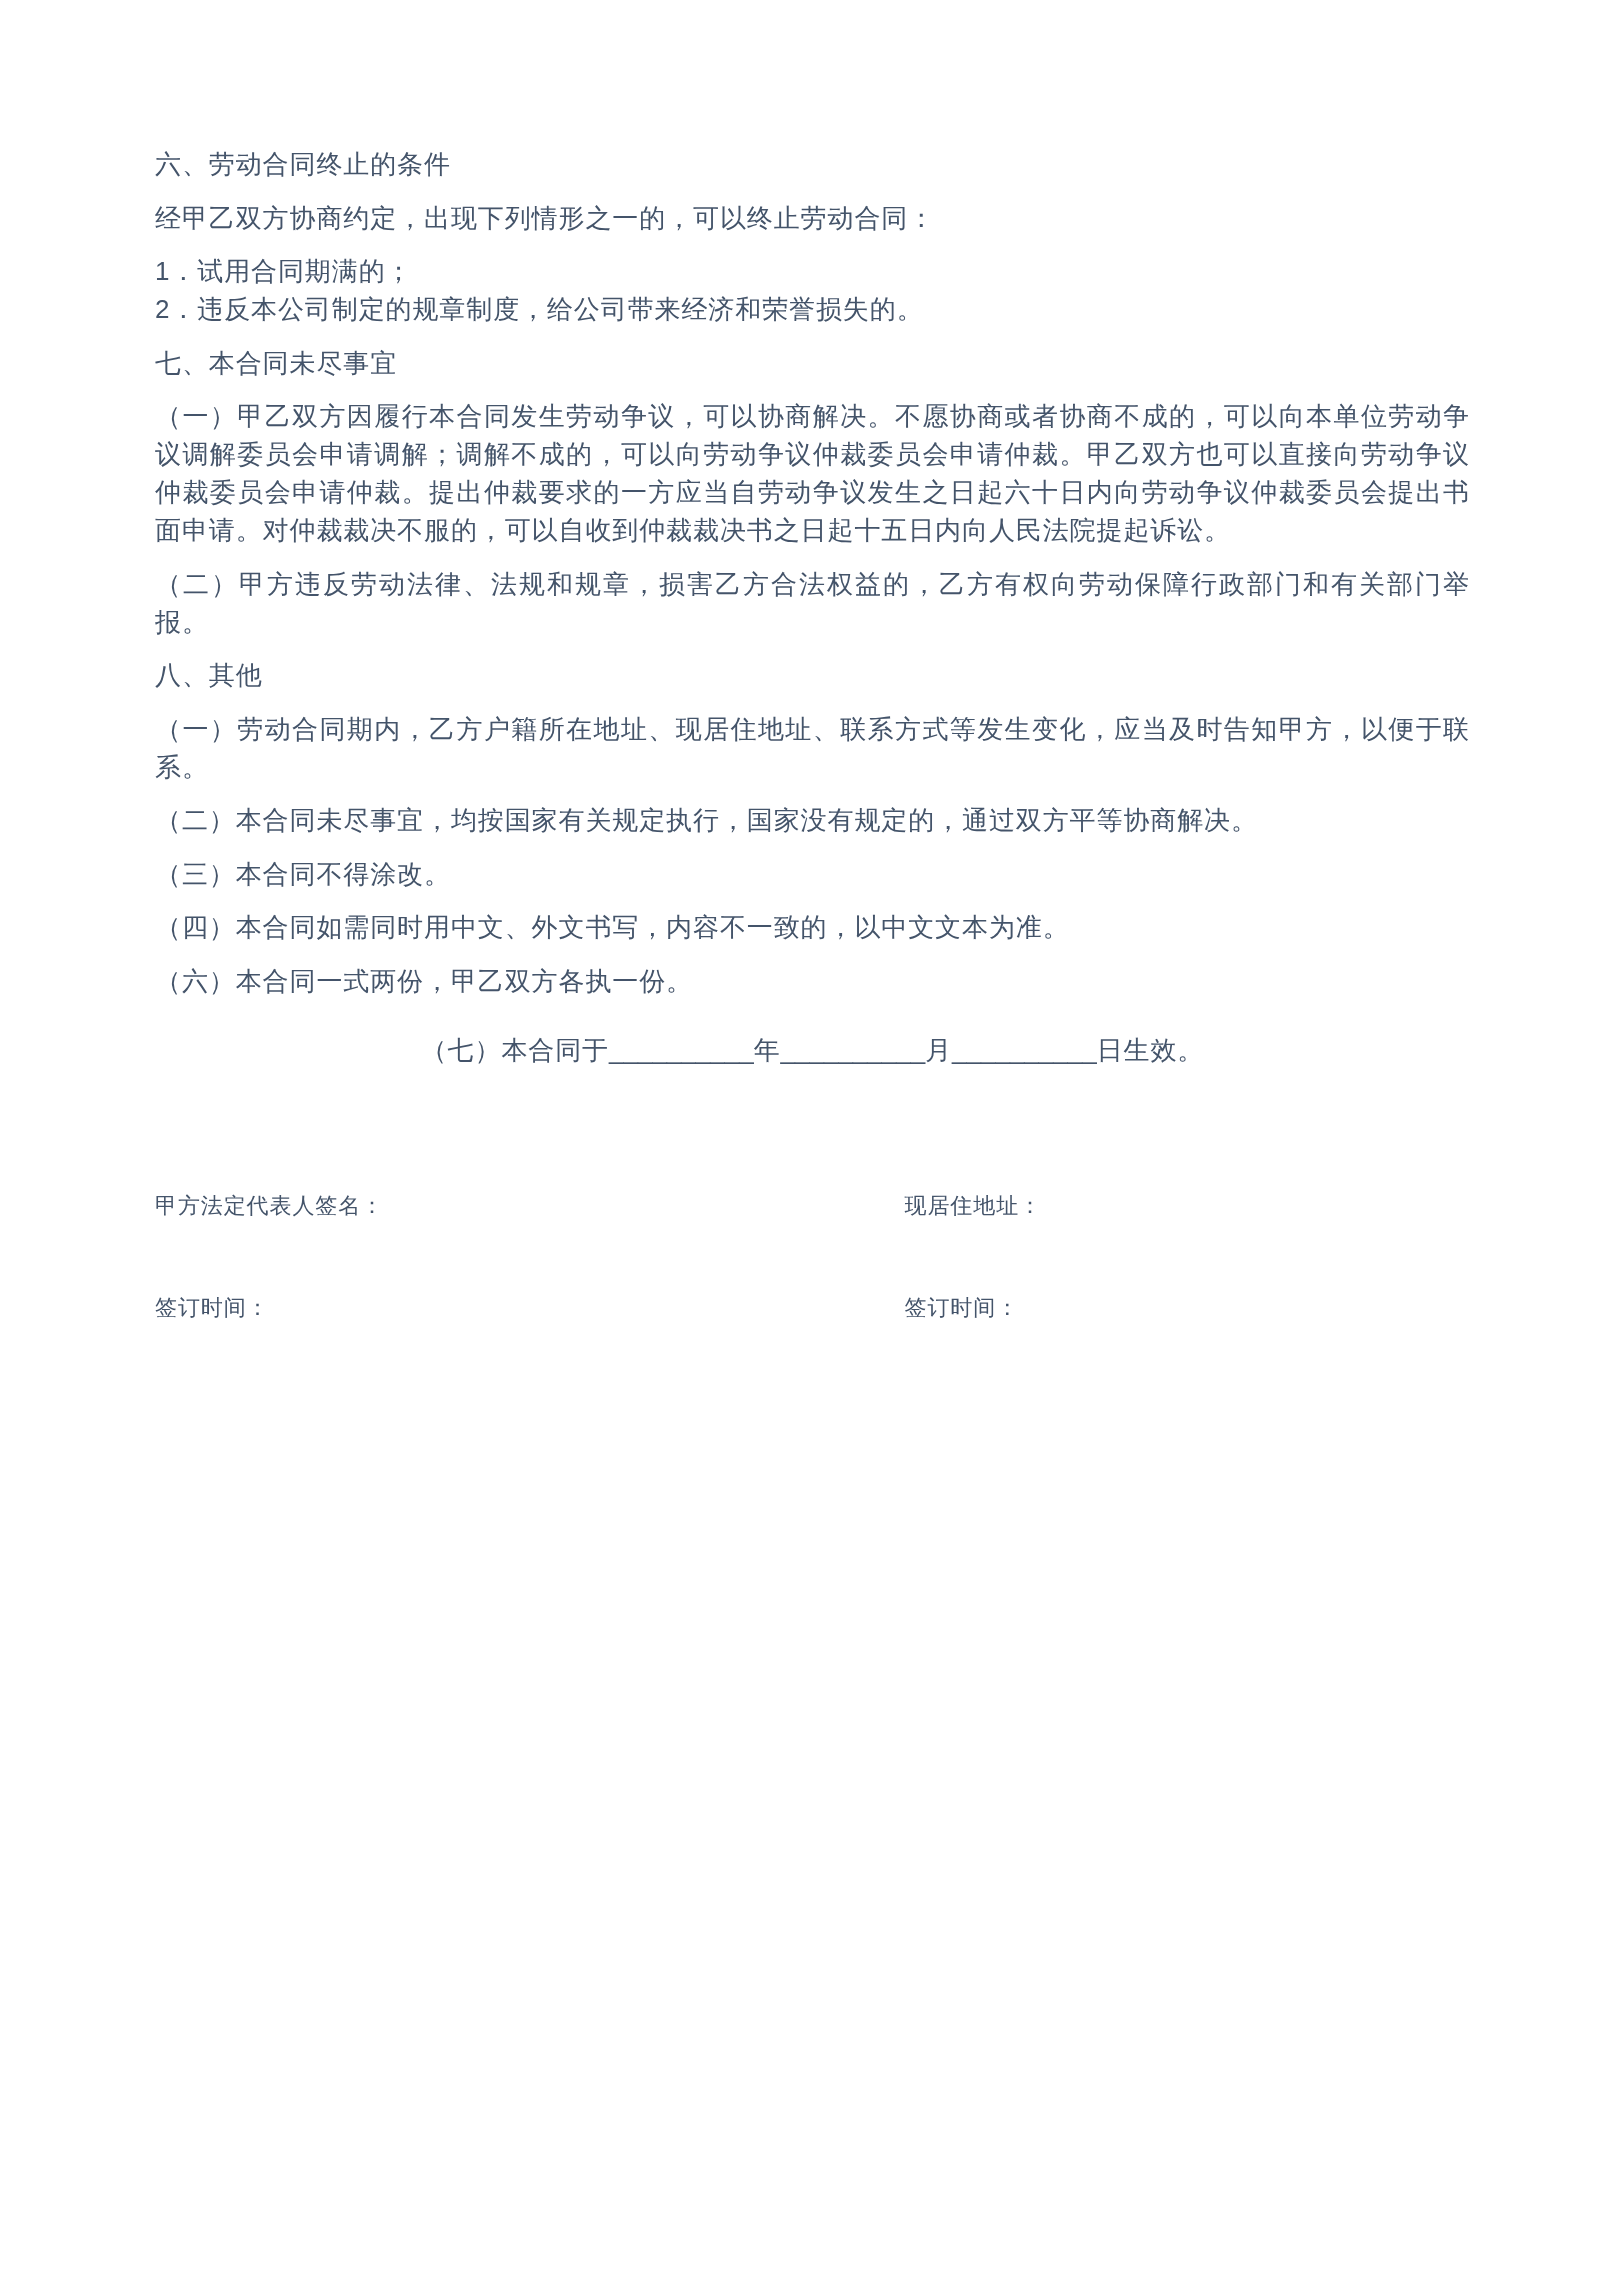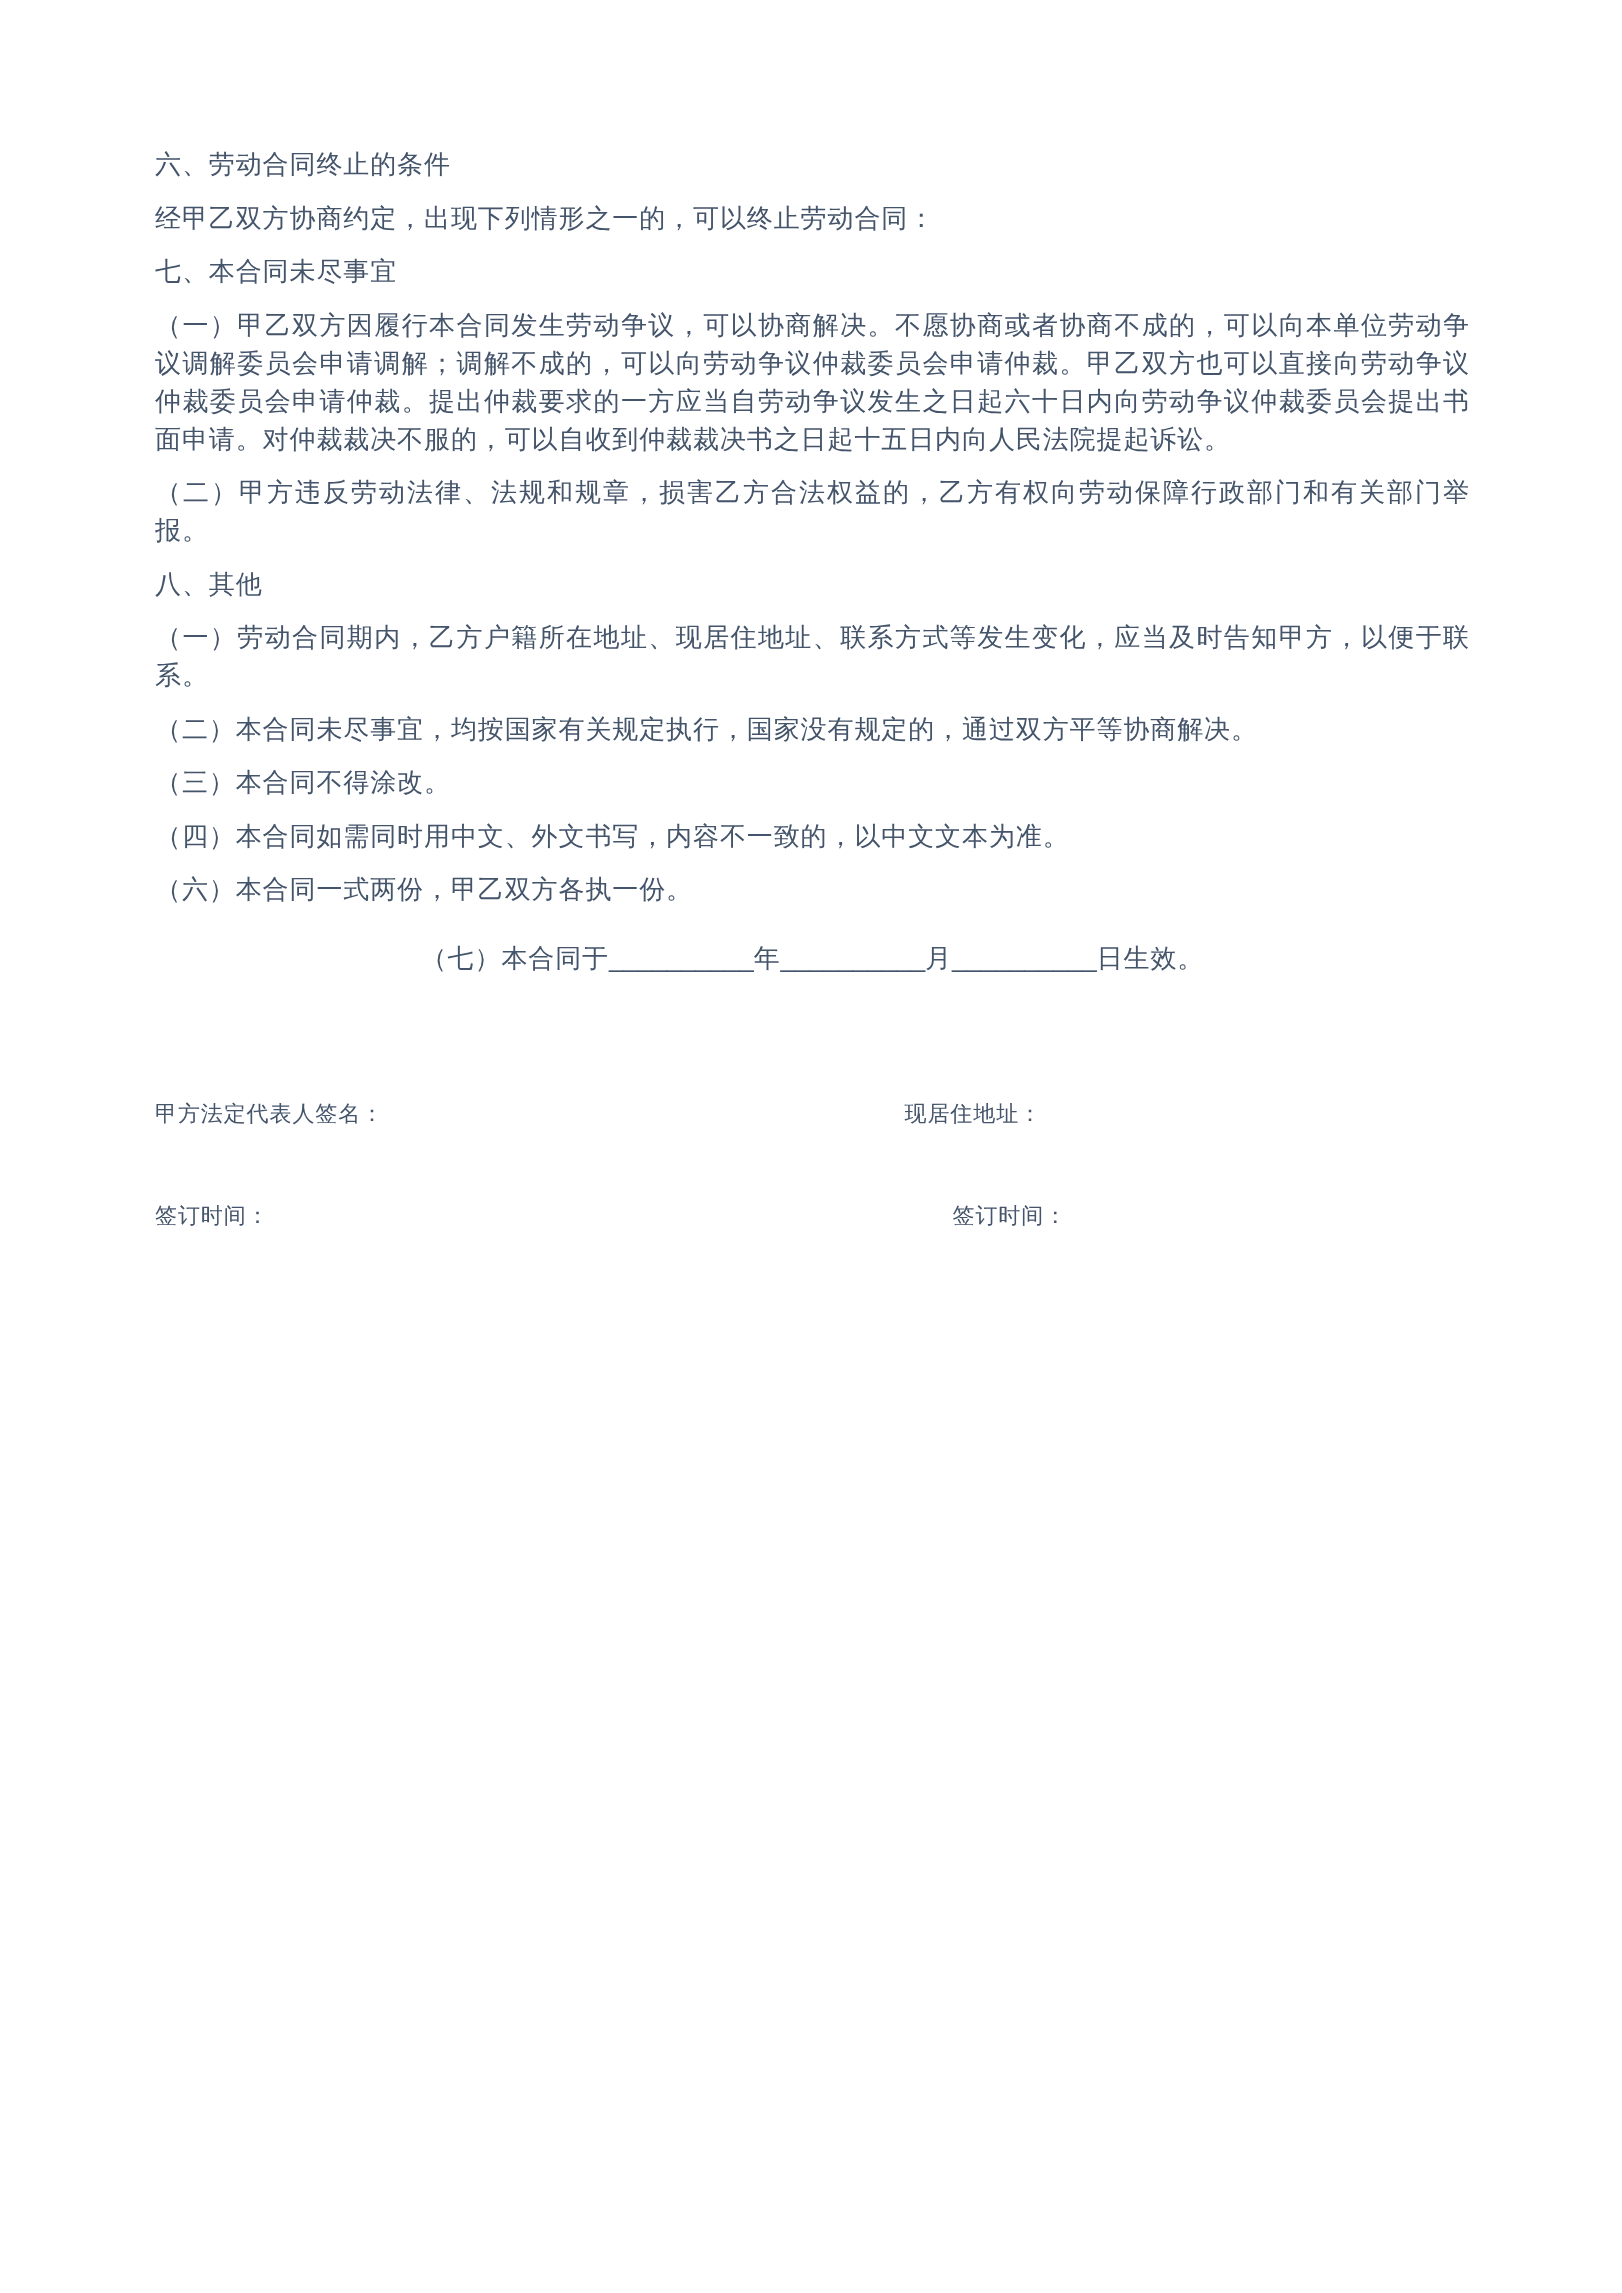--- a/index.html
+++ b/index.html
@@ -48,35 +48,38 @@
   .sig-grid {
     margin-top: 118px;
     display: grid;
     grid-template-columns: 57% 43%;
     font-size: 22px;
     line-height: 38px;
     letter-spacing: 0.9px;
   }
   .sig-grid.row2 {
     margin-top: 64px;
-    gap: 48px;
   }
   .spacer-bottom {
     height: 909px;
   }
 </style>
 </head>
 <body>
 
 <div class="page">
 
   <div class="block heading">六、劳动合同终止的条件</div>
 
   <div class="block">经甲乙双方协商约定，出现下列情形之一的，可以终止劳动合同：</div>
 
+  <div class="block list">
+    <span class="line">1．试用合同期满的；</span>
+    <span class="line">2．违反本公司制定的规章制度，给公司带来经济和荣誉损失的。</span>
+  </div>
 
   <div class="block heading">七、本合同未尽事宜</div>
 
   <div class="block">（一）甲乙双方因履行本合同发生劳动争议，可以协商解决。不愿协商或者协商不成的，可以向本单位劳动争议调解委员会申请调解；调解不成的，可以向劳动争议仲裁委员会申请仲裁。甲乙双方也可以直接向劳动争议仲裁委员会申请仲裁。提出仲裁要求的一方应当自劳动争议发生之日起六十日内向劳动争议仲裁委员会提出书面申请。对仲裁裁决不服的，可以自收到仲裁裁决书之日起十五日内向人民法院提起诉讼。</div>
 
   <div class="block">（二）甲方违反劳动法律、法规和规章，损害乙方合法权益的，乙方有权向劳动保障行政部门和有关部门举报。</div>
 
   <div class="block heading">八、其他</div>
 
   <div class="block">（一）劳动合同期内，乙方户籍所在地址、现居住地址、联系方式等发生变化，应当及时告知甲方，以便于联系。</div>

